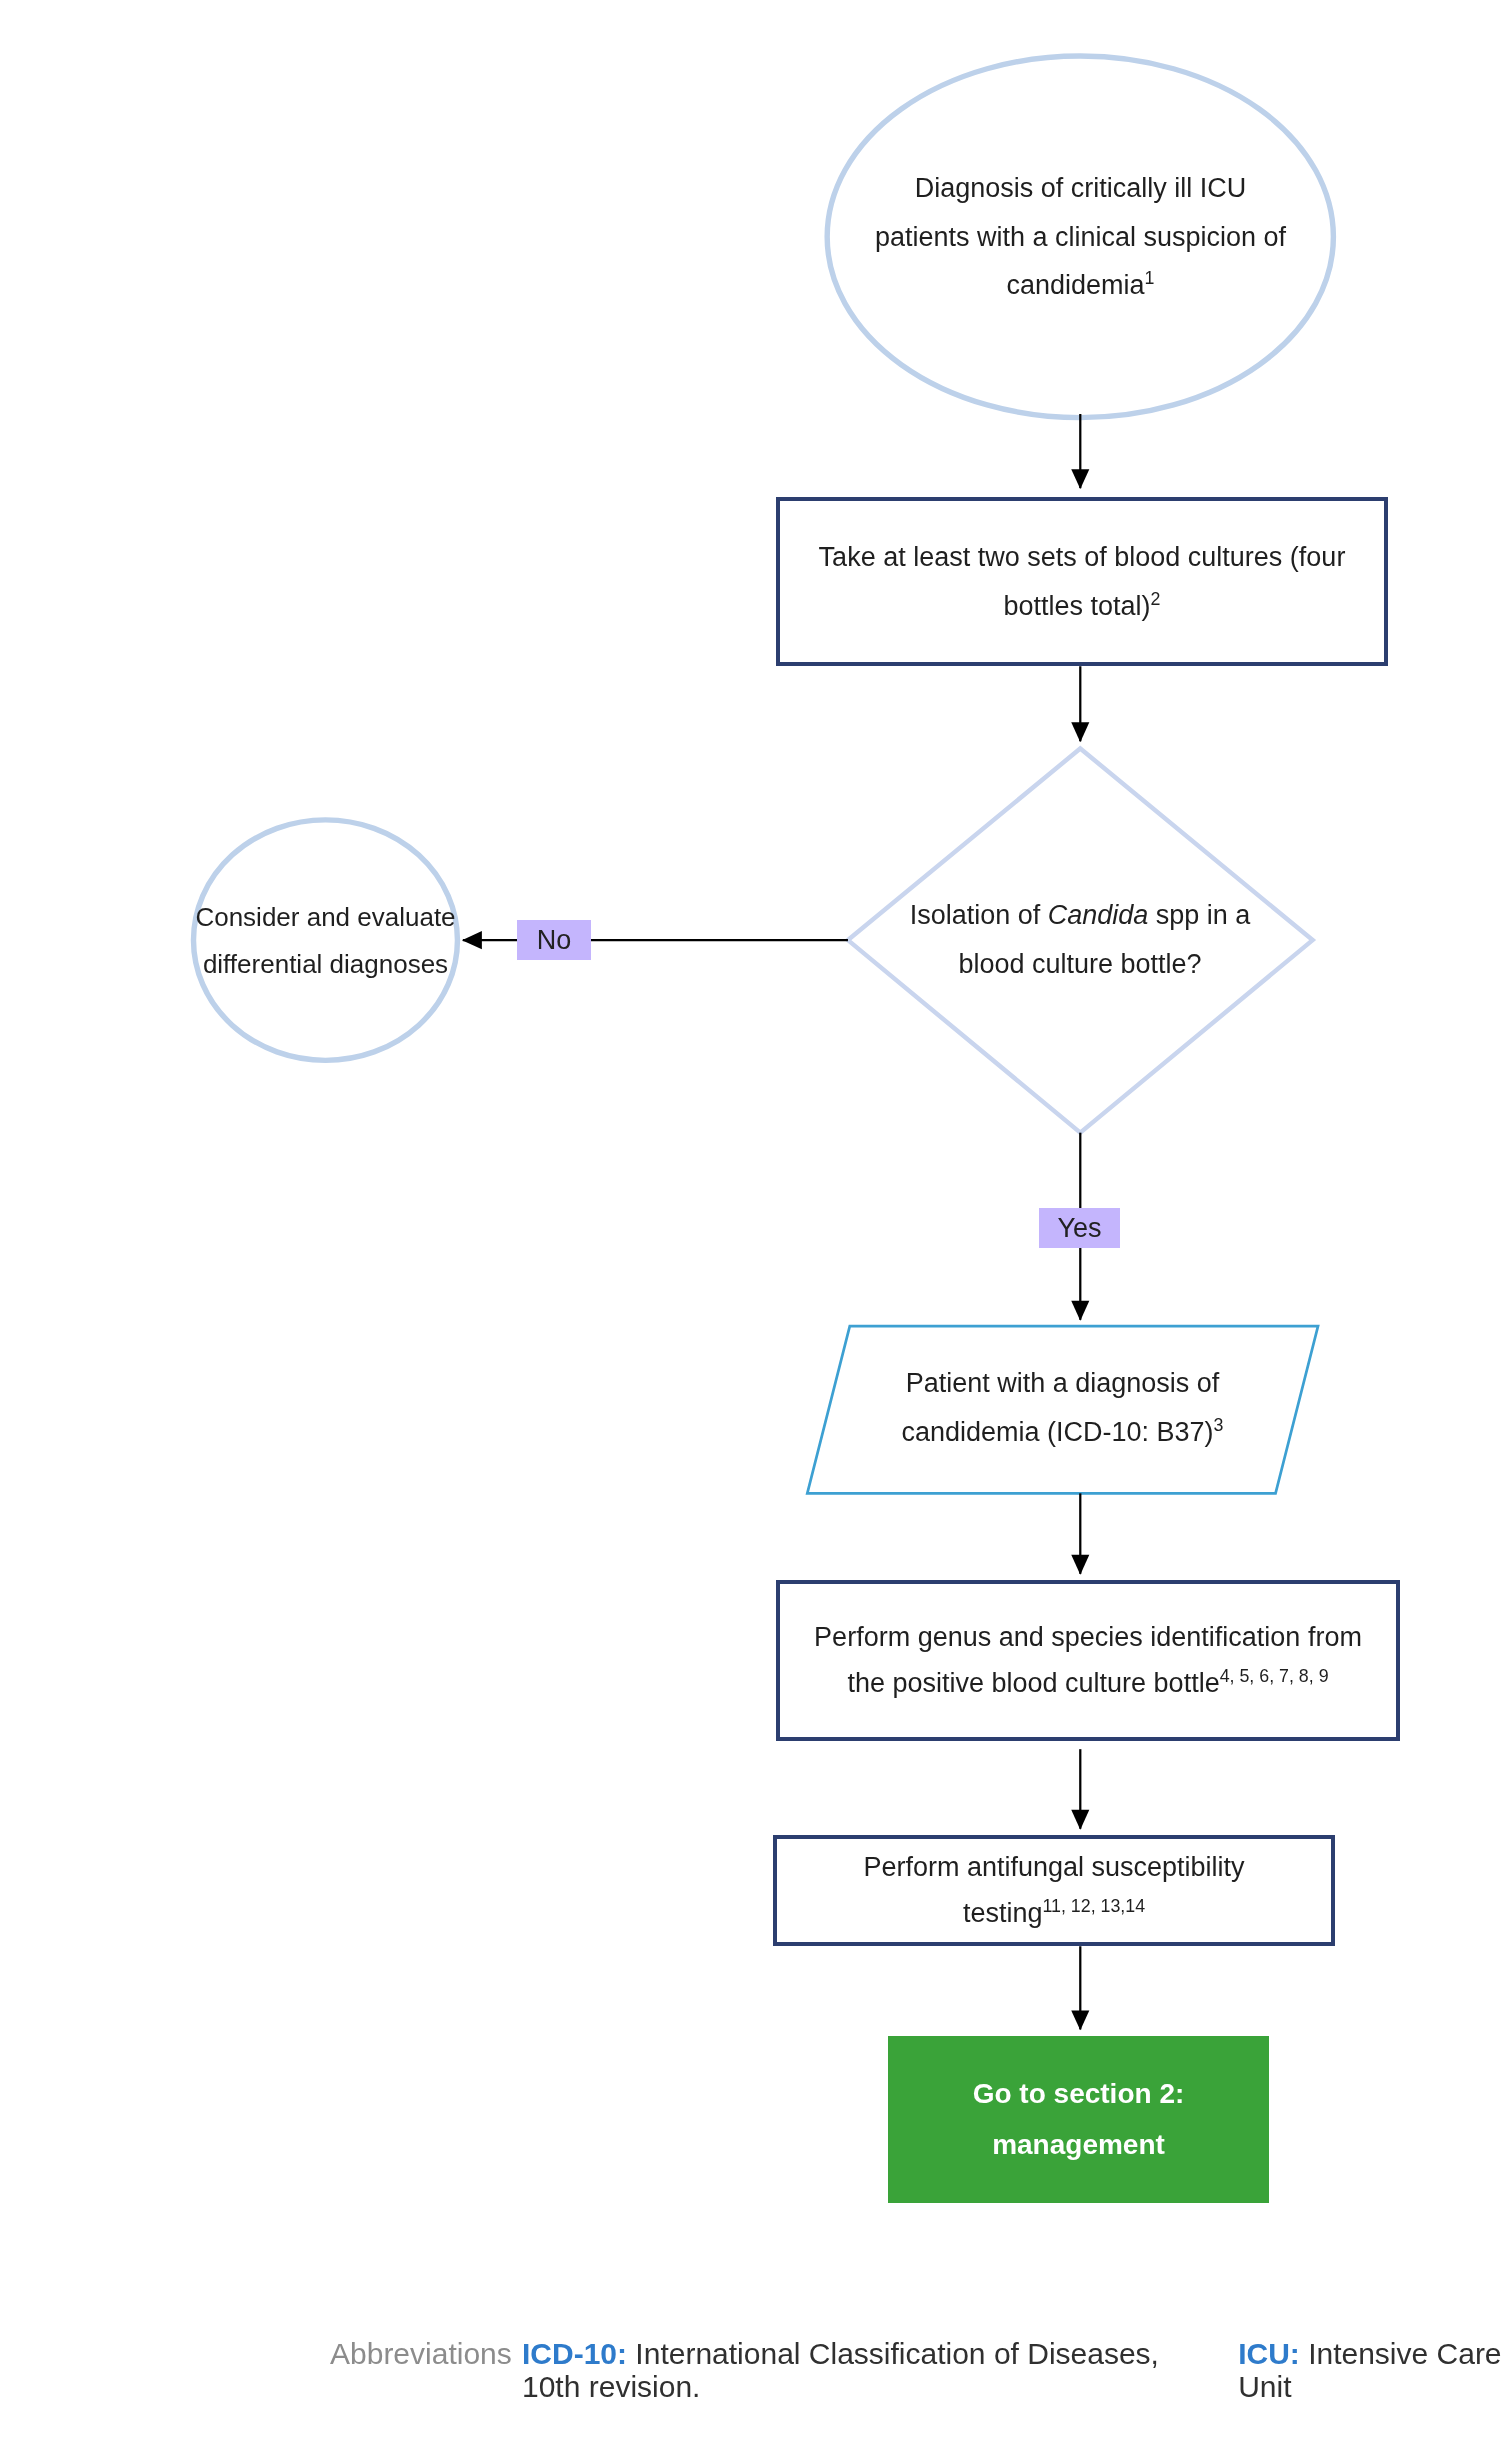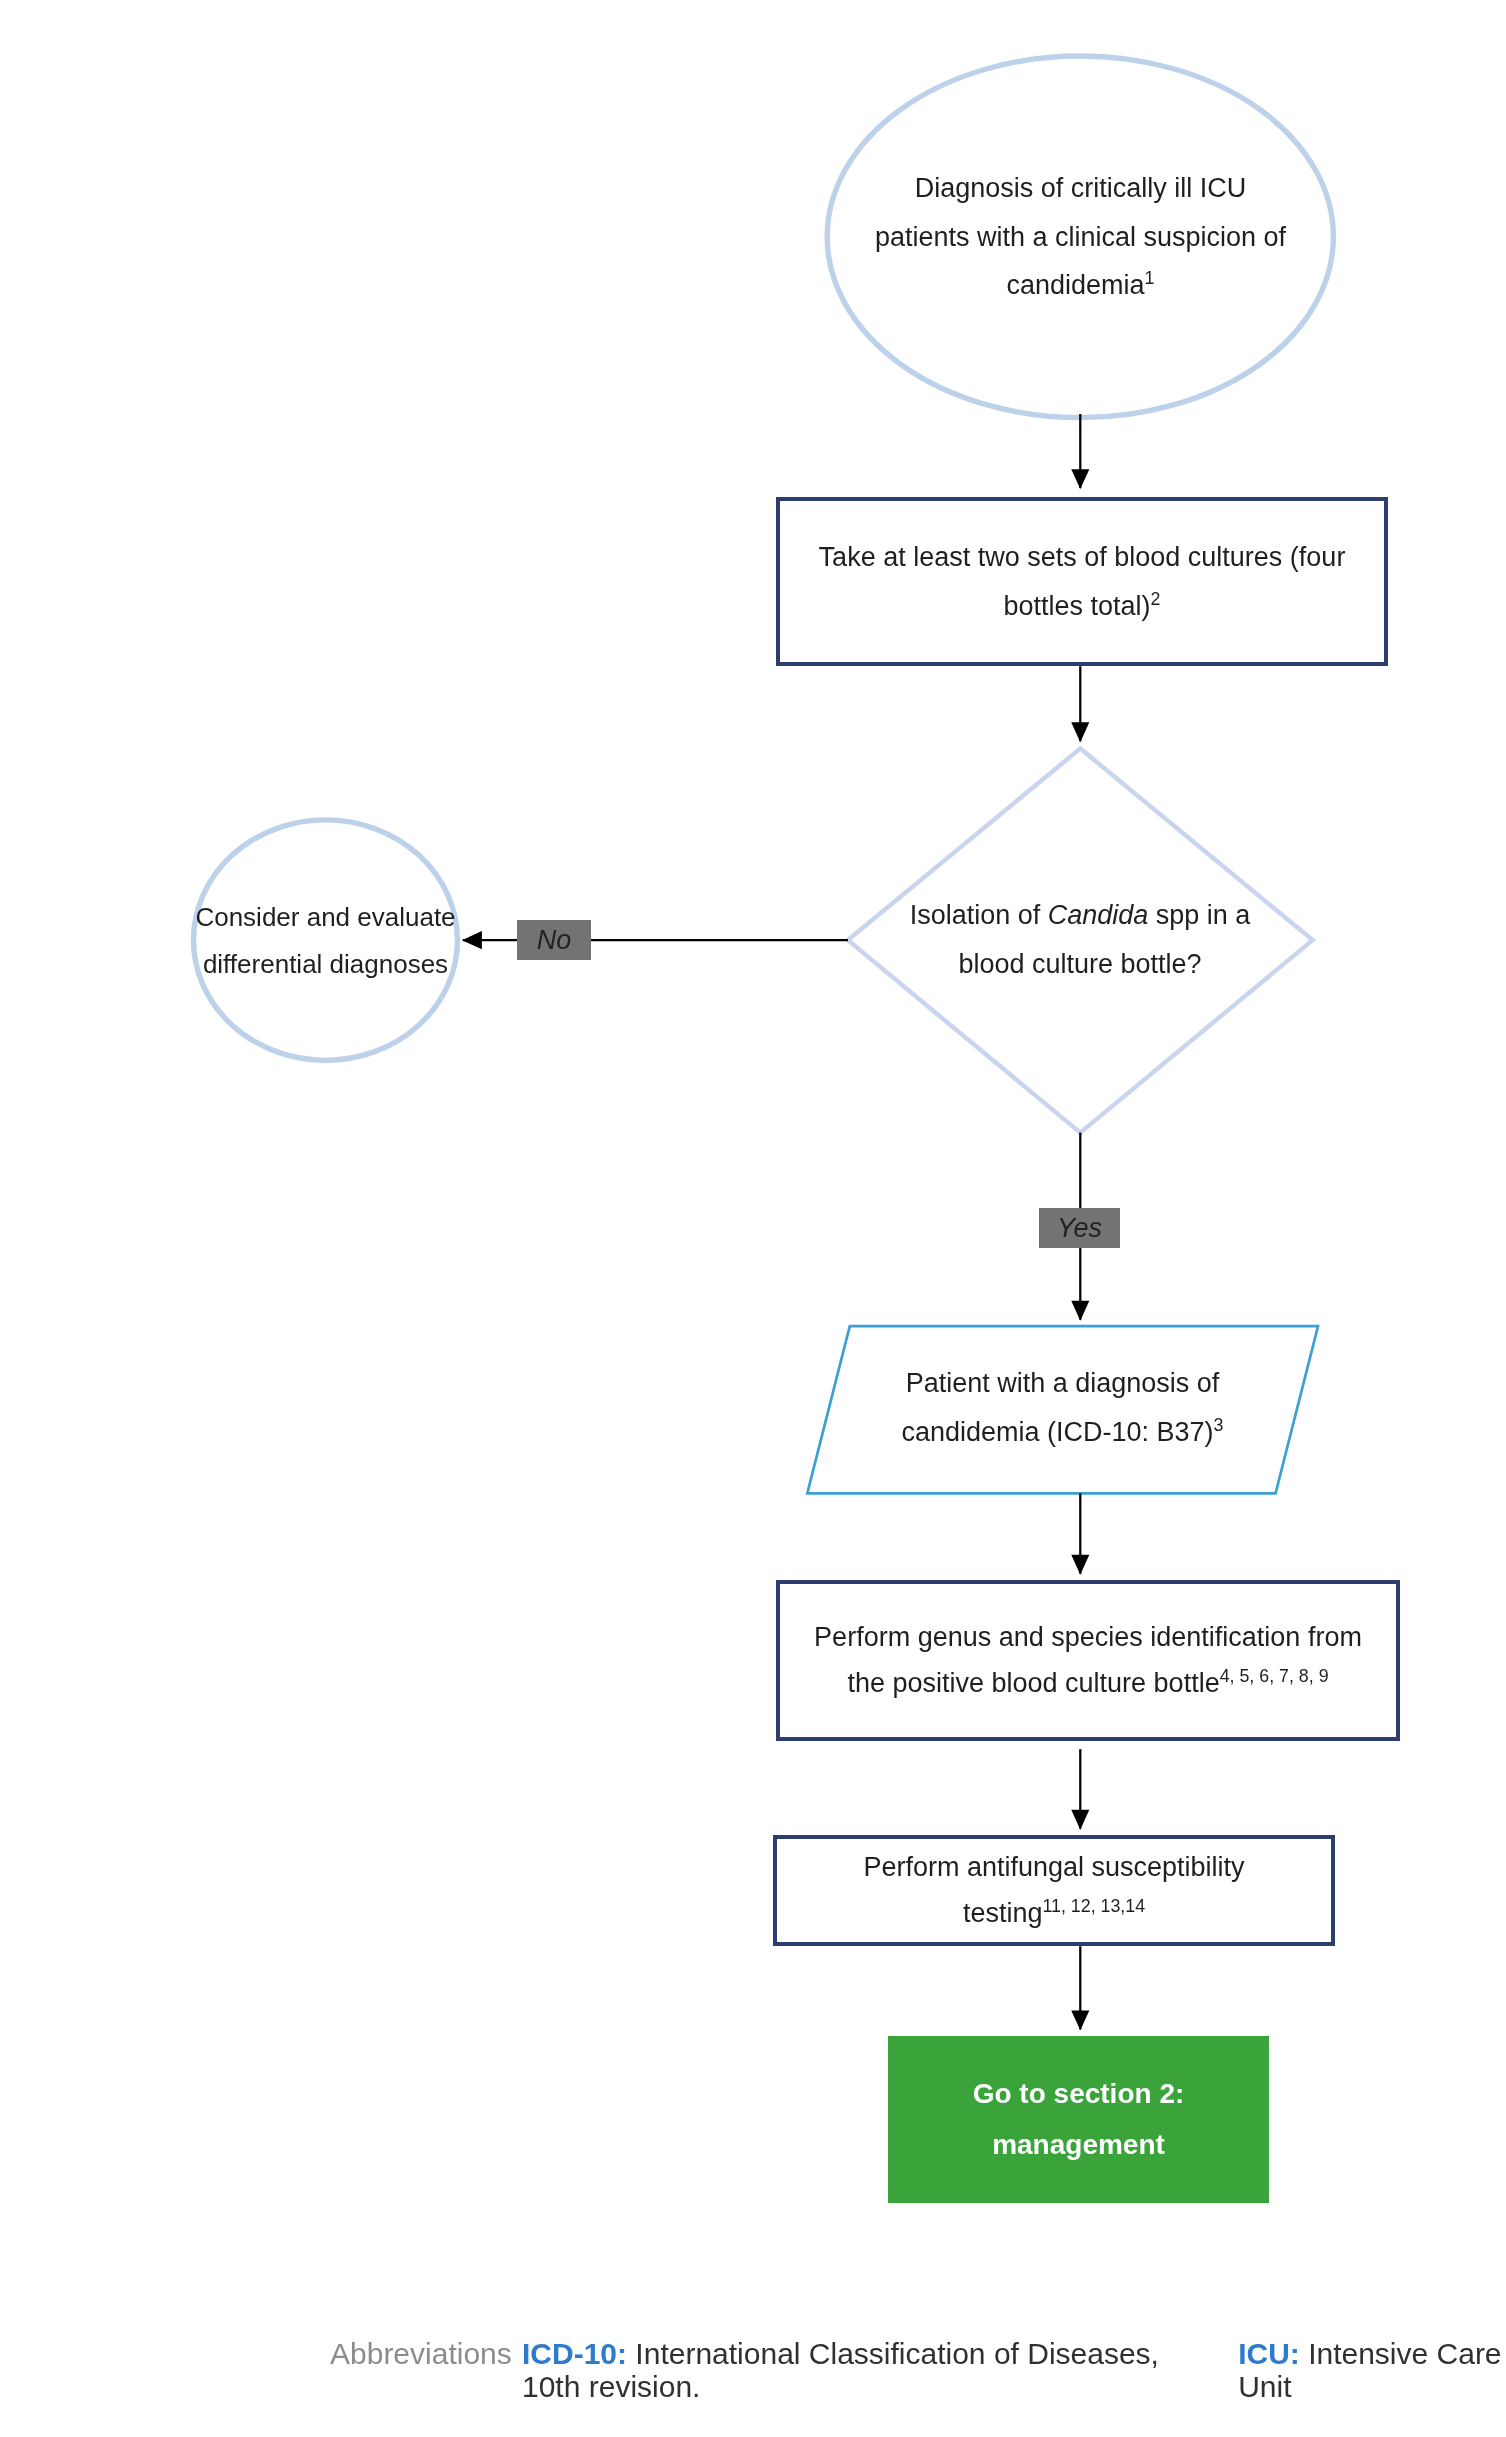--- a/index.html
+++ b/index.html
@@ -20,22 +20,22 @@
   }
   .section-badge span { color:#ffffff; font-size:31px; font-weight:bold; letter-spacing:0.5px; }
 
   .navy-rect {
     box-sizing:border-box; border:4.5px solid #2c3e6f; background:#ffffff;
   }
   .green-box { background:#3aa339; }
   .green-box .node-text { color:#ffffff; font-weight:bold; font-size:28px; line-height:1.8; }
 
   .edge-label {
-    background:#737373; font-size:27px; color:#222222;
-    display:flex; align-items:center; justify-content:center;font-style:italic;
+    background:#c4b5fd; font-size:27px; color:#222222;
+    display:flex; align-items:center; justify-content:center;
   }
 
   .abbrev { left:330px; top:2337px; width:1175px; display:flex; font-size:30px; line-height:1.1; }
   .abbrev .ab-label { color:#8c8c8c; width:192px; flex:0 0 auto; }
   .abbrev .entries { display:flex; gap:40px; }
   .abbrev .term { color:#2e7bcb; font-weight:bold; }
   .abbrev .def { color:#303030; }
 </style>
 </head>
 <body>

